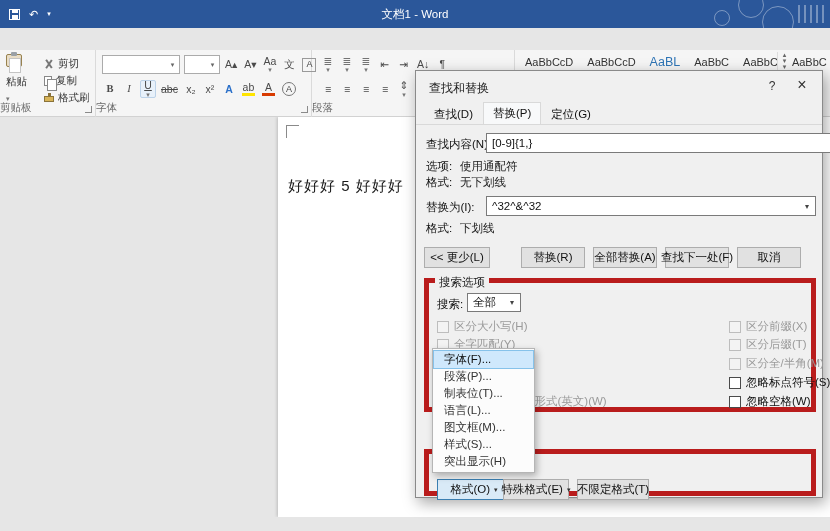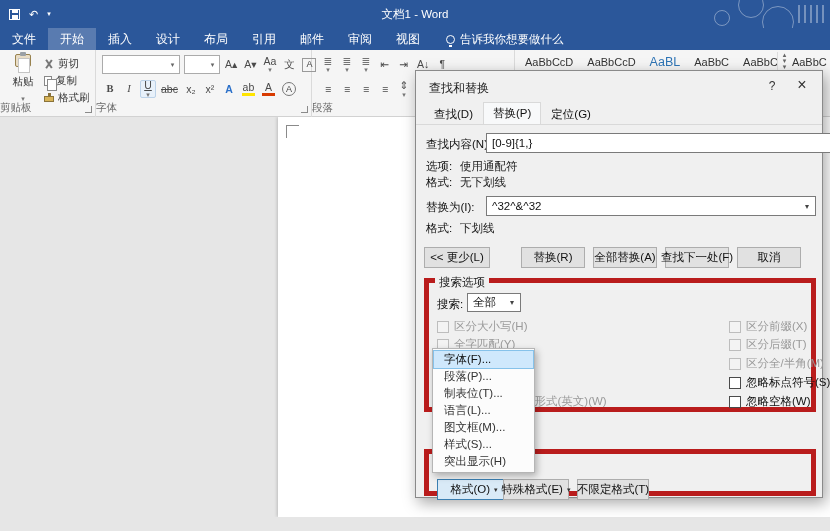--- a/index.html
+++ b/index.html
@@ -35,21 +35,21 @@
   .glabel{position:absolute;left:0;right:0;bottom:2px;text-align:left;font-size:10.5px;color:#6a6a6a;white-space:nowrap}
   .launch{position:absolute;right:3px;bottom:4px;width:7px;height:7px;border-right:1px solid #8a8a8a;border-bottom:1px solid #8a8a8a}
   .ric{display:inline-flex;flex-direction:column;align-items:center;justify-content:center;min-width:16px;height:18px;
     font-size:10.5px;color:#4a4a4a;border-radius:2px;padding:0 2px;line-height:1}
   .ric .sw{display:block;width:13px;height:3px;margin-top:1px}
   .ric.boxed{border:1px solid #bcd2e8;background:#e8f1fa}
   .caret{font-size:7px;color:#777;line-height:1}
   .rowflex{position:absolute;display:flex;align-items:center;gap:3px}
   .combo{position:absolute;background:#fff;border:1px solid #ababab;display:flex;align-items:center;font-size:11px;color:#333;padding-left:4px}
   .combo .cbar{margin-left:auto;width:13px;text-align:center;font-size:7px;color:#666}
-  .pastebtn{position:absolute;left:6px;top:4px;width:34px;height:48px;display:flex;flex-direction:column;align-items:center;justify-content:center;gap:9px;border-radius:2px}
+  .pastebtn{position:absolute;left:6px;top:4px;width:34px;height:48px;display:flex;flex-direction:column;align-items:flex-start;justify-content:center;gap:9px;border-radius:2px}
   .clipboard{width:16px;height:20px;background:#e9ddc6;border:1px solid #98824f;border-radius:2px;position:relative}
   .clipboard::before{content:"";position:absolute;left:4px;top:-3px;width:6px;height:4px;background:#9aa0a6;border-radius:1px}
   .clipboard::after{content:"";position:absolute;left:2px;top:3px;width:10px;height:13px;background:#fff;border:1px solid #c4c4c4}
   .plabel{font-size:10.5px;color:#333;line-height:1}
   .mini{position:absolute;display:flex;align-items:center;gap:4px;font-size:10.5px;color:#333;height:15px}
   .cuticon{position:relative;width:10px;height:10px}
   .cuticon::before,.cuticon::after{content:"";position:absolute;left:4px;top:0;width:1.5px;height:10px;background:#777}
   .cuticon::before{transform:rotate(35deg)}.cuticon::after{transform:rotate(-35deg)}
   .copyicon{position:relative;width:8px;height:10px;border:1px solid #888;background:#fff}
   .copyicon::after{content:"";position:absolute;left:2px;top:2px;width:8px;height:10px;border:1px solid #888;background:#fff}
@@ -120,35 +120,20 @@
     </div>
     <span class="wintitle">文档1 - Word</span>
     <div class="decor">
       <span class="dcirc" style="right:66px;top:-8px;width:26px;height:26px"></span>
       <span class="dcirc" style="right:36px;top:6px;width:32px;height:32px"></span>
       <span class="dcirc" style="right:100px;top:10px;width:16px;height:16px"></span>
       <span class="dbars"></span>
     </div>
   </div>
 
-  <div class="tabsrow">
-    <div class="rtab">文件</div>
-    <div class="rtab active">开始</div>
-    <div class="rtab">插入</div>
-    <div class="rtab">设计</div>
-    <div class="rtab">布局</div>
-    <div class="rtab">引用</div>
-    <div class="rtab">邮件</div>
-    <div class="rtab">审阅</div>
-    <div class="rtab">视图</div>
-    <div class="tellme">
-      <span class="bulb"></span>
-      <span>告诉我你想要做什么</span>
-    </div>
-  </div>
 
   <div class="ribbon">
 
     <div class="rgroup" style="left:0;width:96px">
       <div class="pastebtn">
         <span class="clipboard"></span>
         <span class="plabel">粘贴</span>
         <span class="caret">▾</span>
       </div>
       <div class="mini" style="left:44px;top:6px">
@@ -269,20 +254,21 @@
         <span>▴</span>
         <span>▾</span>
         <span>▾</span>
       </div>
     </div>
   </div>
 
   <div class="docarea">
     <div class="page">
       <span class="cropmark"></span>
+      <div class="docline" style="top:60px">好好好 5 好好好</div>
     </div>
   </div>
 
 
   <div class="dialog">
     <span class="dtitle">查找和替换</span>
     <span class="dhelp">?</span>
     <span class="dclose">×</span>
 
     <div class="dtabs">

